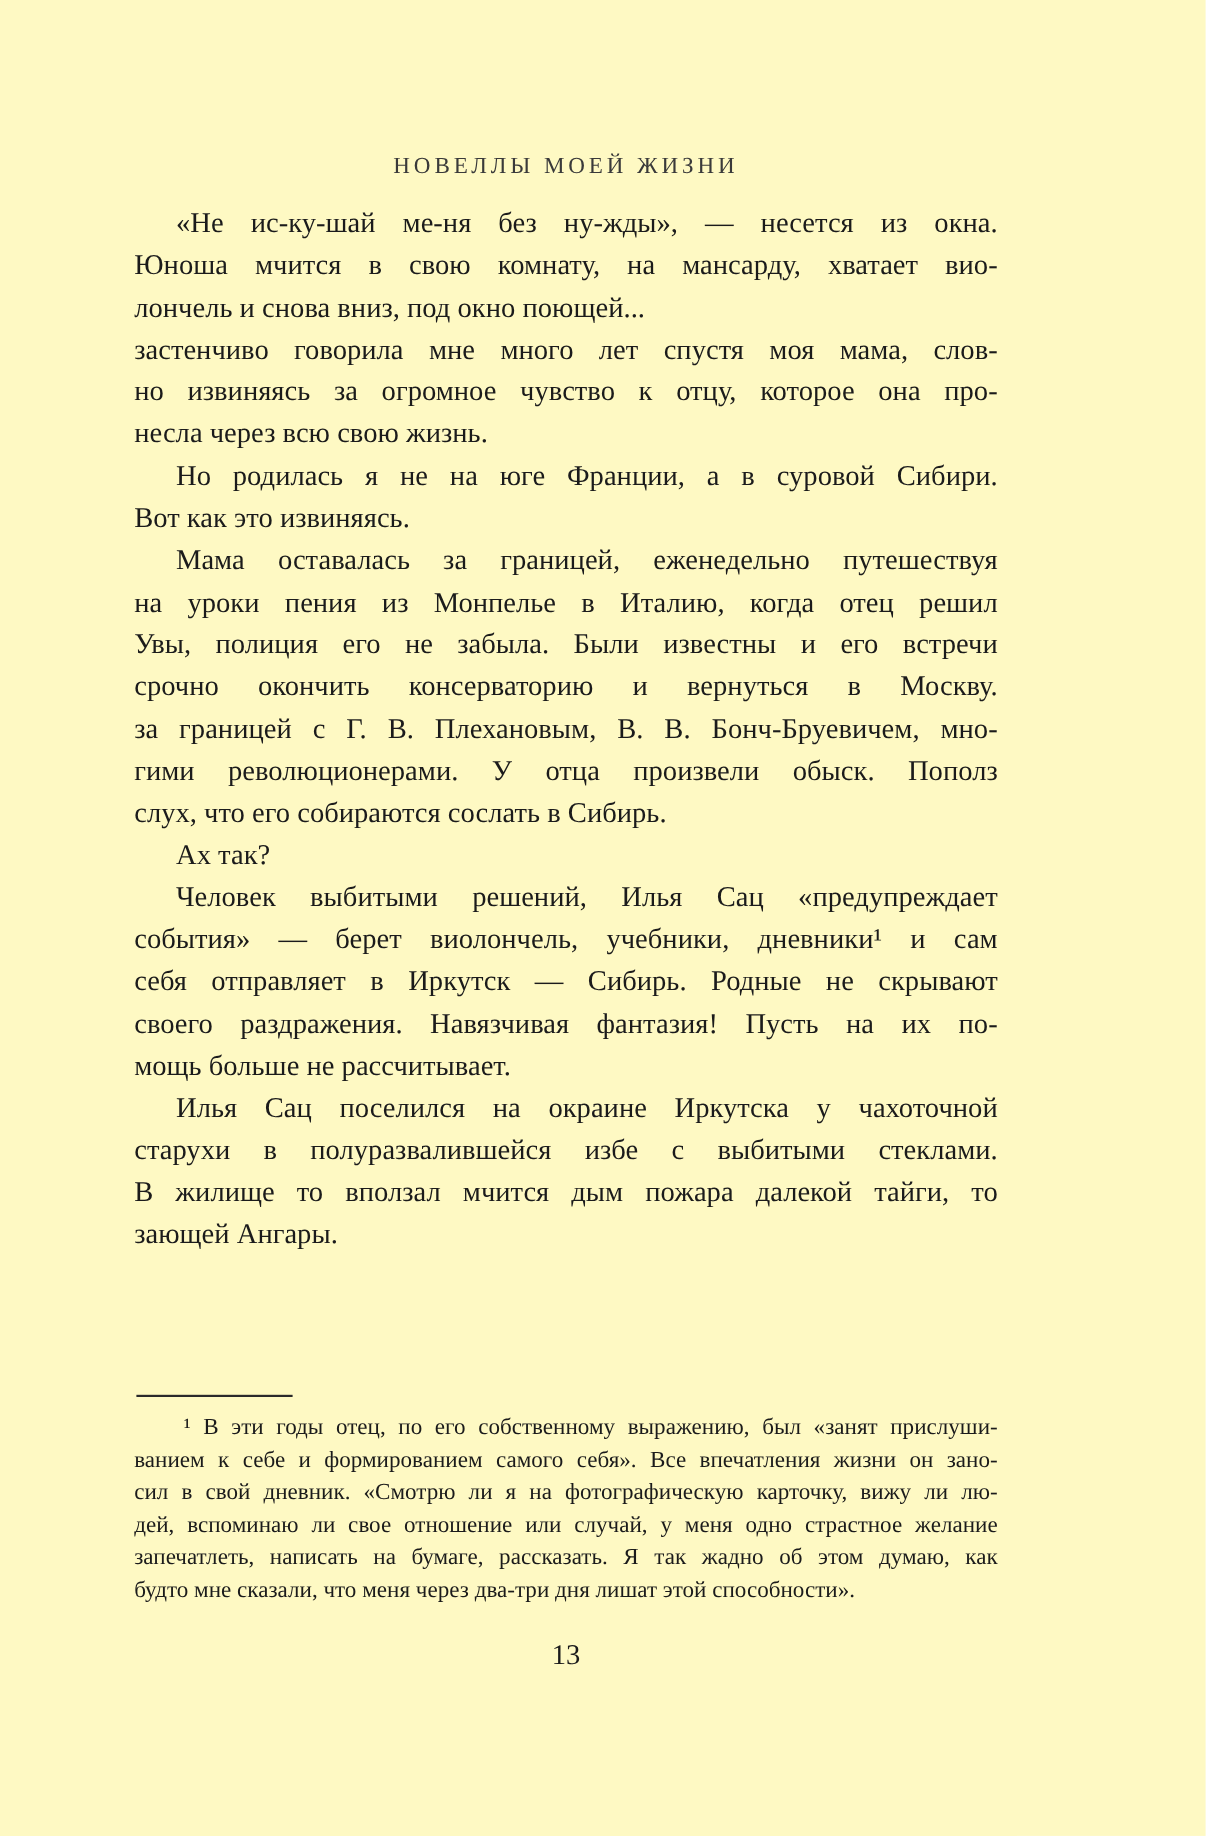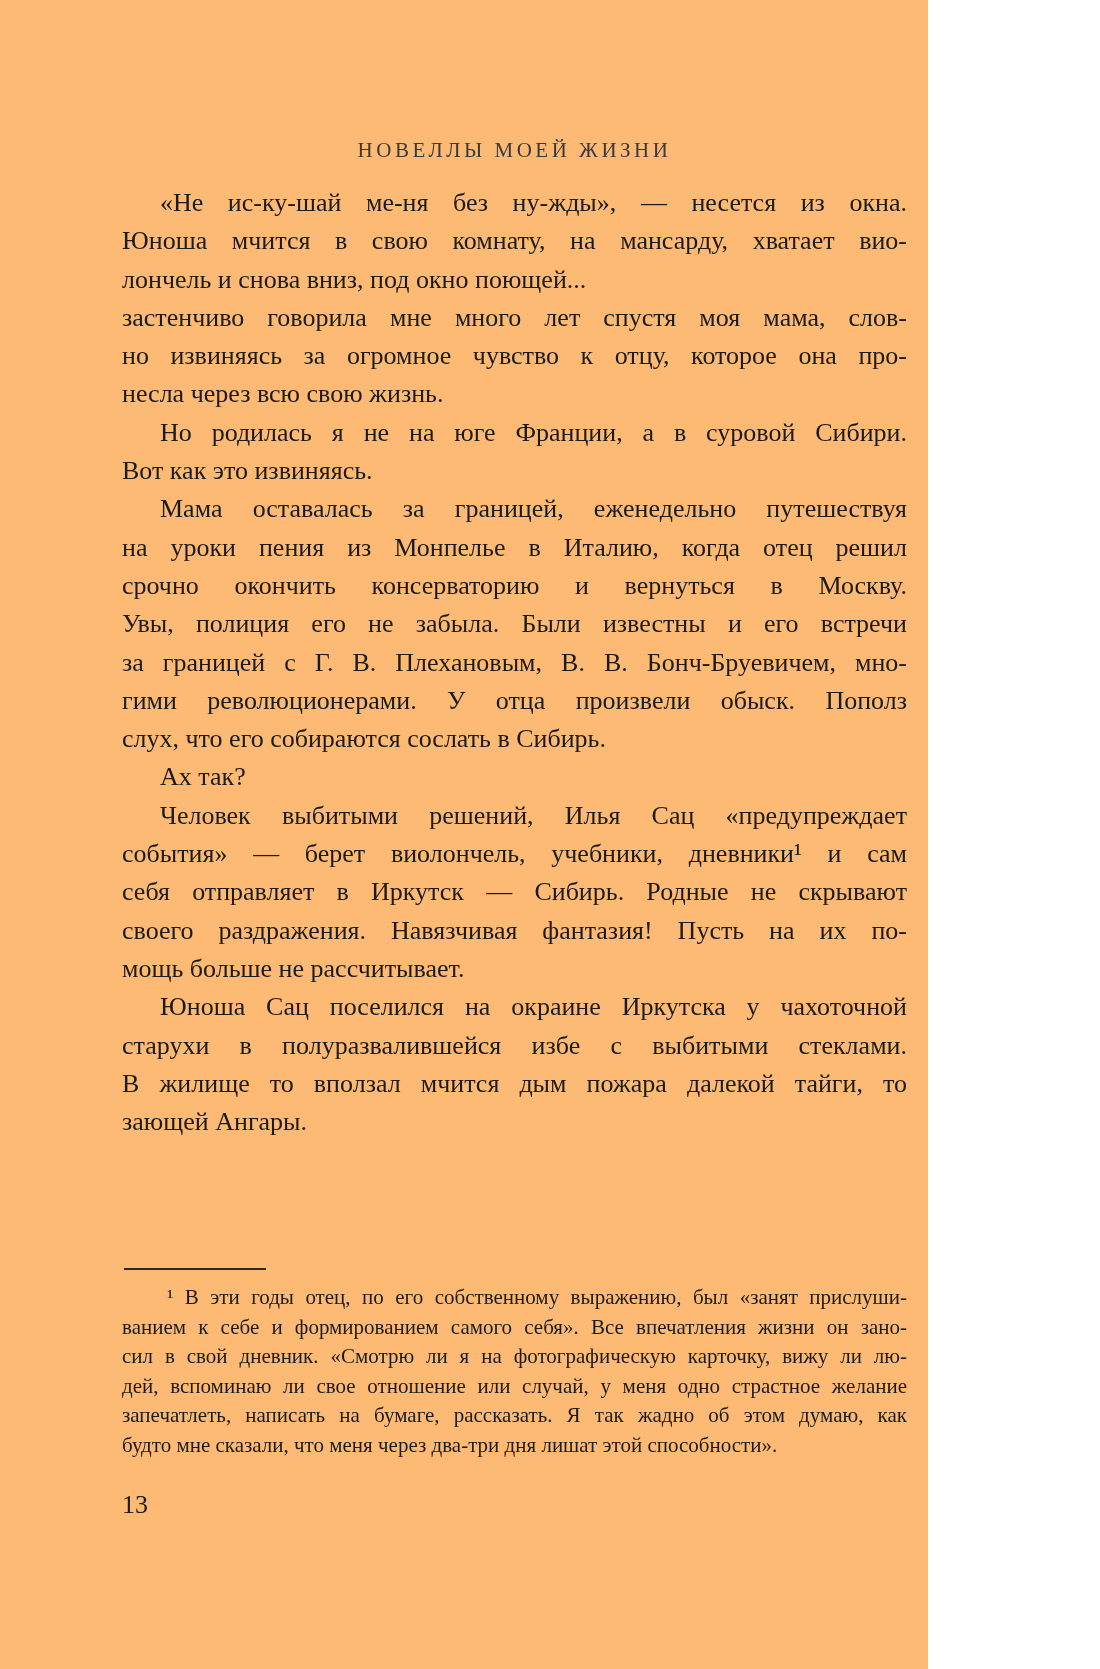--- a/index.html
+++ b/index.html
@@ -2,23 +2,23 @@
 <html lang="ru"><head>
 <meta charset="utf-8">
 <style>
   html, body {
     margin: 0;
     padding: 0;
     background: #ffffff;
   }
   .page {
     position: relative;
-    width: 928px;
+    width: 1096px;
     height: 1669px;
-    background: #fdba74;
+    background: #fef9c3;
     font-family: "Liberation Serif", "DejaVu Serif", serif;
     color: #1b1b1b;
     overflow: hidden;
   }
   .running-header {
     position: absolute;
     left: 122px;
     top: 138px;
     width: 785px;
     text-align: center;
@@ -62,20 +62,21 @@
     line-height: 29.6px;
   }
   .footnote .line.first {
     text-indent: 45px;
   }
   .page-number {
     position: absolute;
     left: 122px;
     top: 1490px;
     width: 785px;
+    text-align: center;
     font-size: 26px;
     color: #1b1b1b;
   }
 </style>
 </head>
 <body>
 
 <div class="page">
   <div class="running-header">НОВЕЛЛЫ МОЕЙ ЖИЗНИ</div>
 
@@ -90,38 +91,38 @@
         <div class="line">но извиняясь за огромное чувство к отцу, которое она про-</div>
         <div class="line last">несла через всю свою жизнь.</div>
       </div>
       <div class="para">
         <div class="line first">Но родилась я не на юге Франции, а в суровой Сибири.</div>
         <div class="line last">Вот как это извиняясь.</div>
       </div>
       <div class="para">
         <div class="line first">Мама оставалась за границей, еженедельно путешествуя</div>
         <div class="line">на уроки пения из Монпелье в Италию, когда отец решил</div>
+        <div class="line">Увы, полиция его не забыла. Были известны и его встречи</div>
         <div class="line">срочно окончить консерваторию и вернуться в Москву.</div>
-        <div class="line">Увы, полиция его не забыла. Были известны и его встречи</div>
         <div class="line">за границей с Г. В. Плехановым, В. В. Бонч-Бруевичем, мно-</div>
         <div class="line">гими революционерами. У отца произвели обыск. Пополз</div>
         <div class="line last">слух, что его собираются сослать в Сибирь.</div>
       </div>
       <div class="para">
         <div class="line first last">Ах так?</div>
       </div>
       <div class="para">
         <div class="line first">Человек выбитыми решений, Илья Сац «предупреждает</div>
         <div class="line">события» — берет виолончель, учебники, дневники¹ и сам</div>
         <div class="line">себя отправляет в Иркутск — Сибирь. Родные не скрывают</div>
         <div class="line">своего раздражения. Навязчивая фантазия! Пусть на их по-</div>
         <div class="line last">мощь больше не рассчитывает.</div>
       </div>
       <div class="para">
-        <div class="line first">Юноша Сац поселился на окраине Иркутска у чахоточной</div>
+        <div class="line first">Илья Сац поселился на окраине Иркутска у чахоточной</div>
         <div class="line">старухи в полуразвалившейся избе с выбитыми стеклами.</div>
         <div class="line">В жилище то вползал мчится дым пожара далекой тайги, то</div>
         <div class="line last">зающей Ангары.</div>
       </div>
     </div>
 
   <div class="footnote-rule"></div>
 
   <div class="footnote" id="footnote">
       <div class="line first">¹ В эти годы отец, по его собственному выражению, был «занят прислуши-</div>

